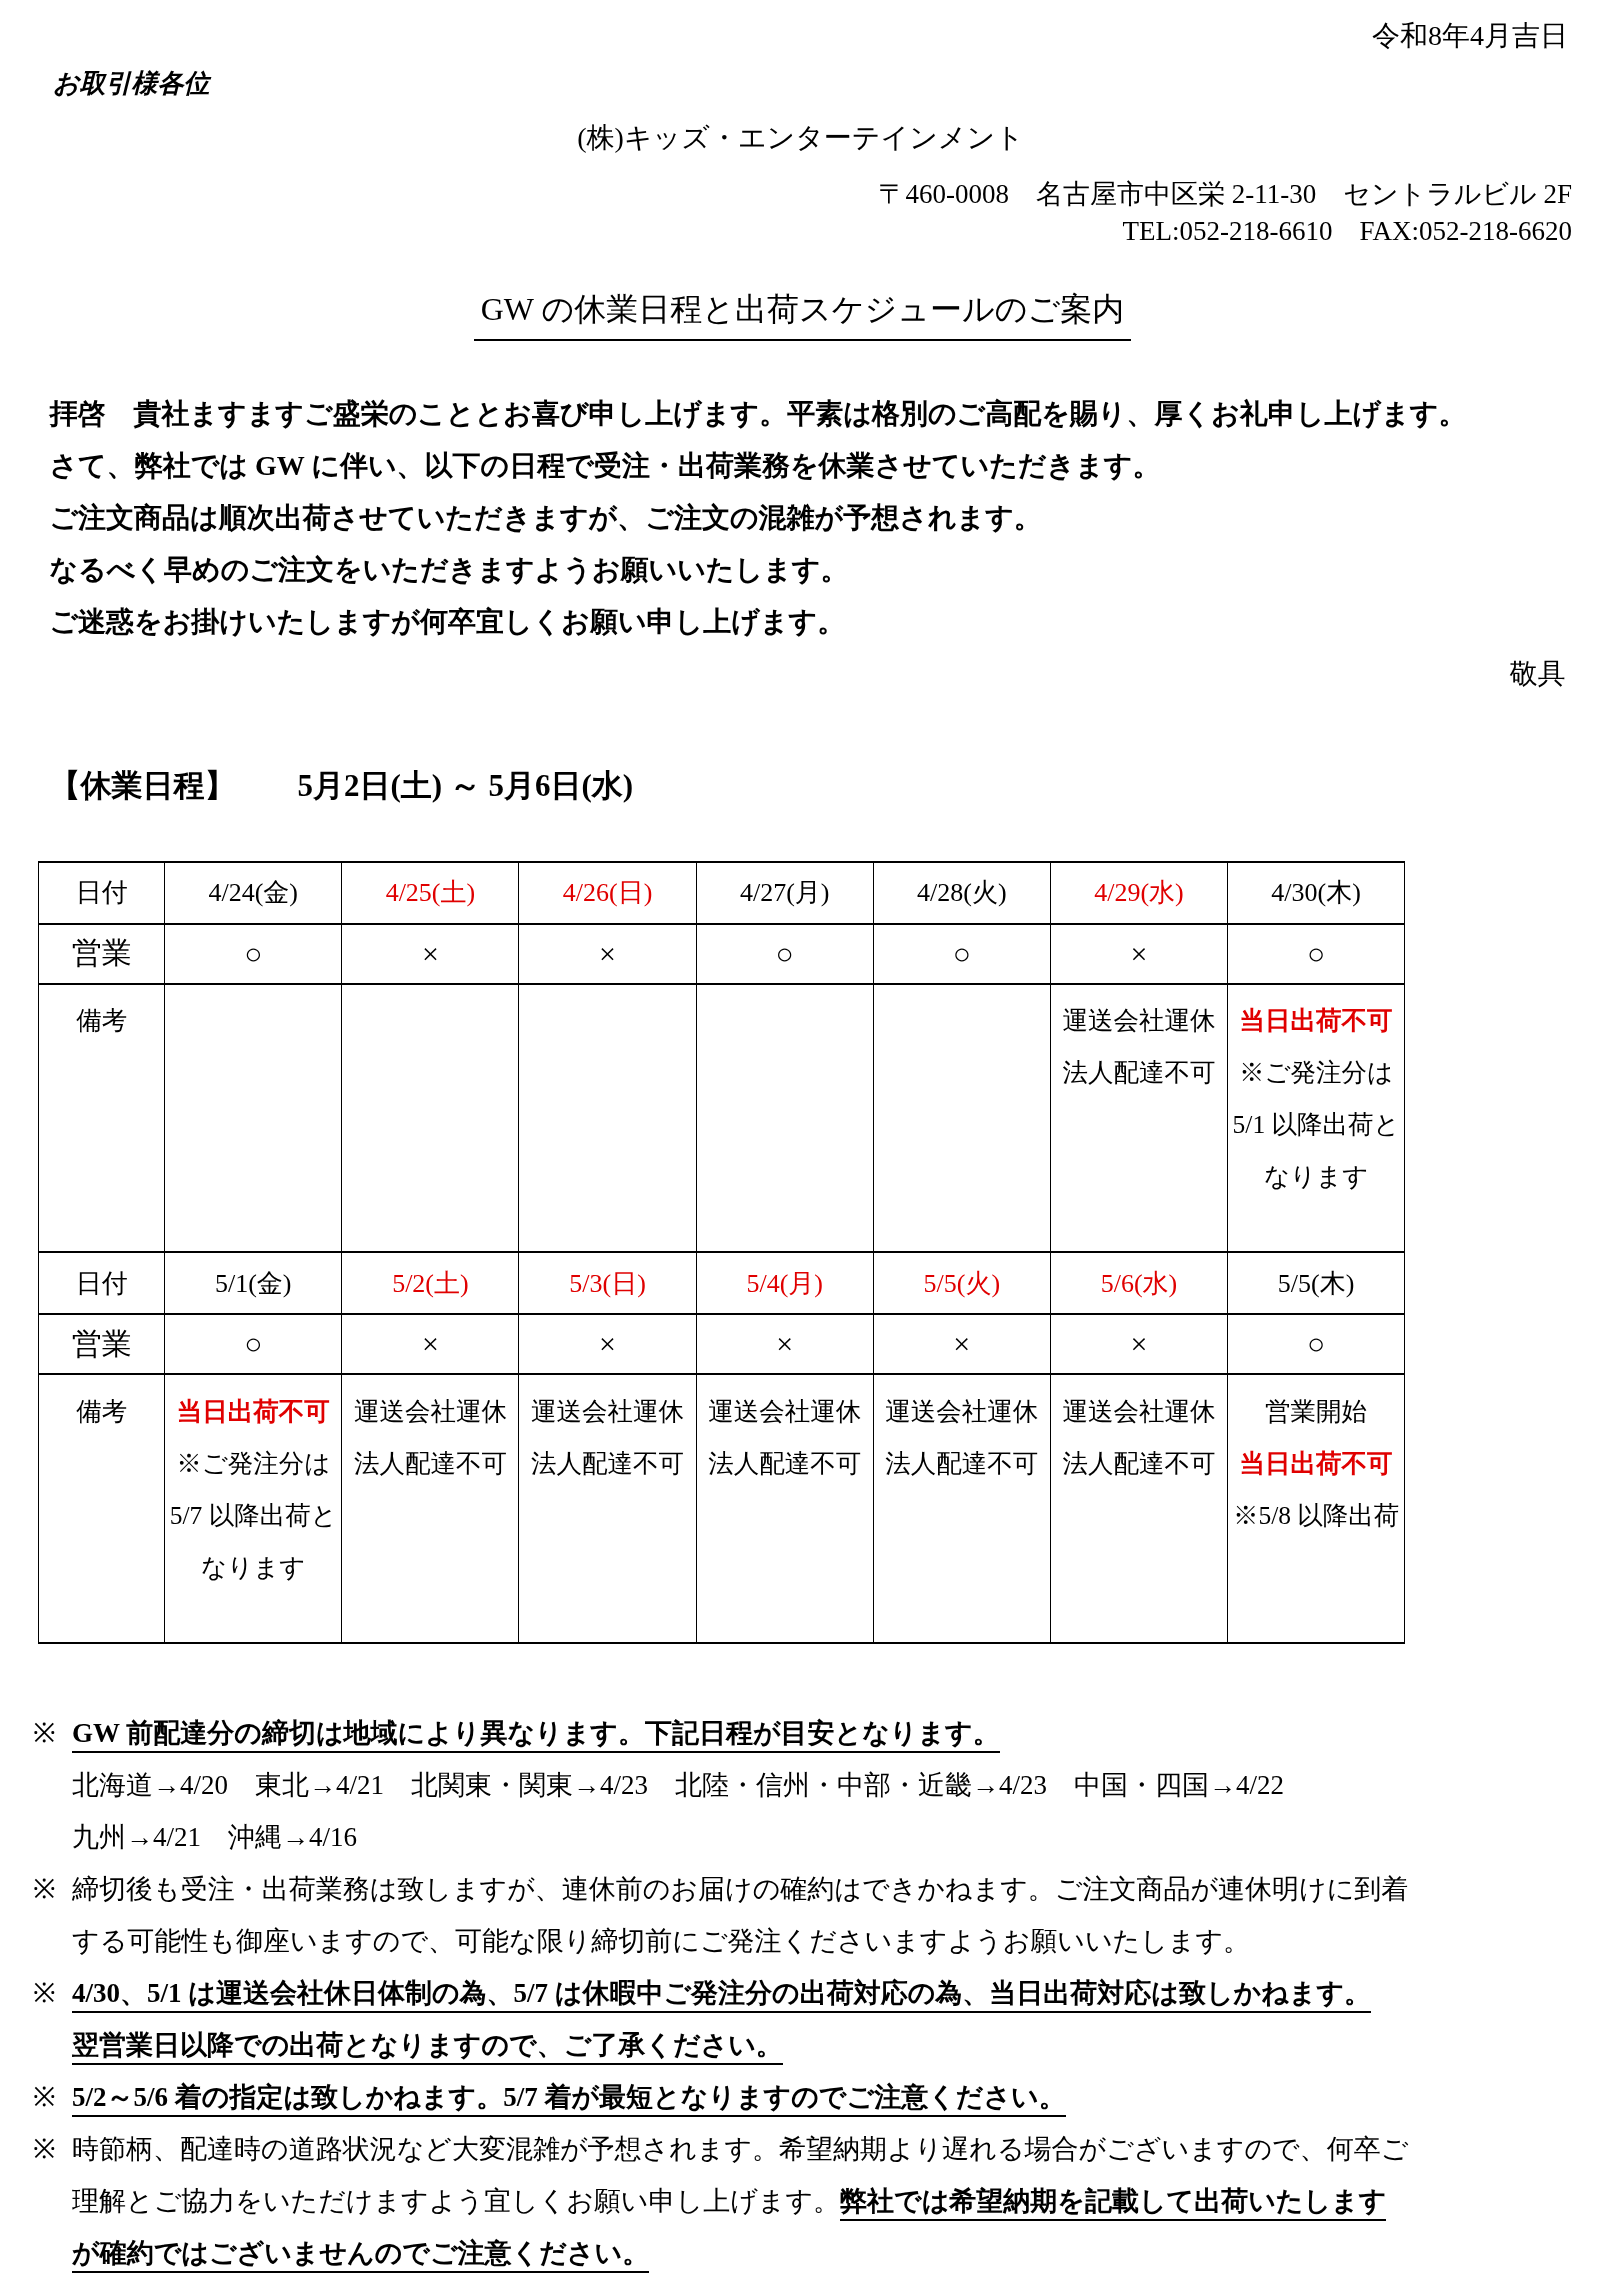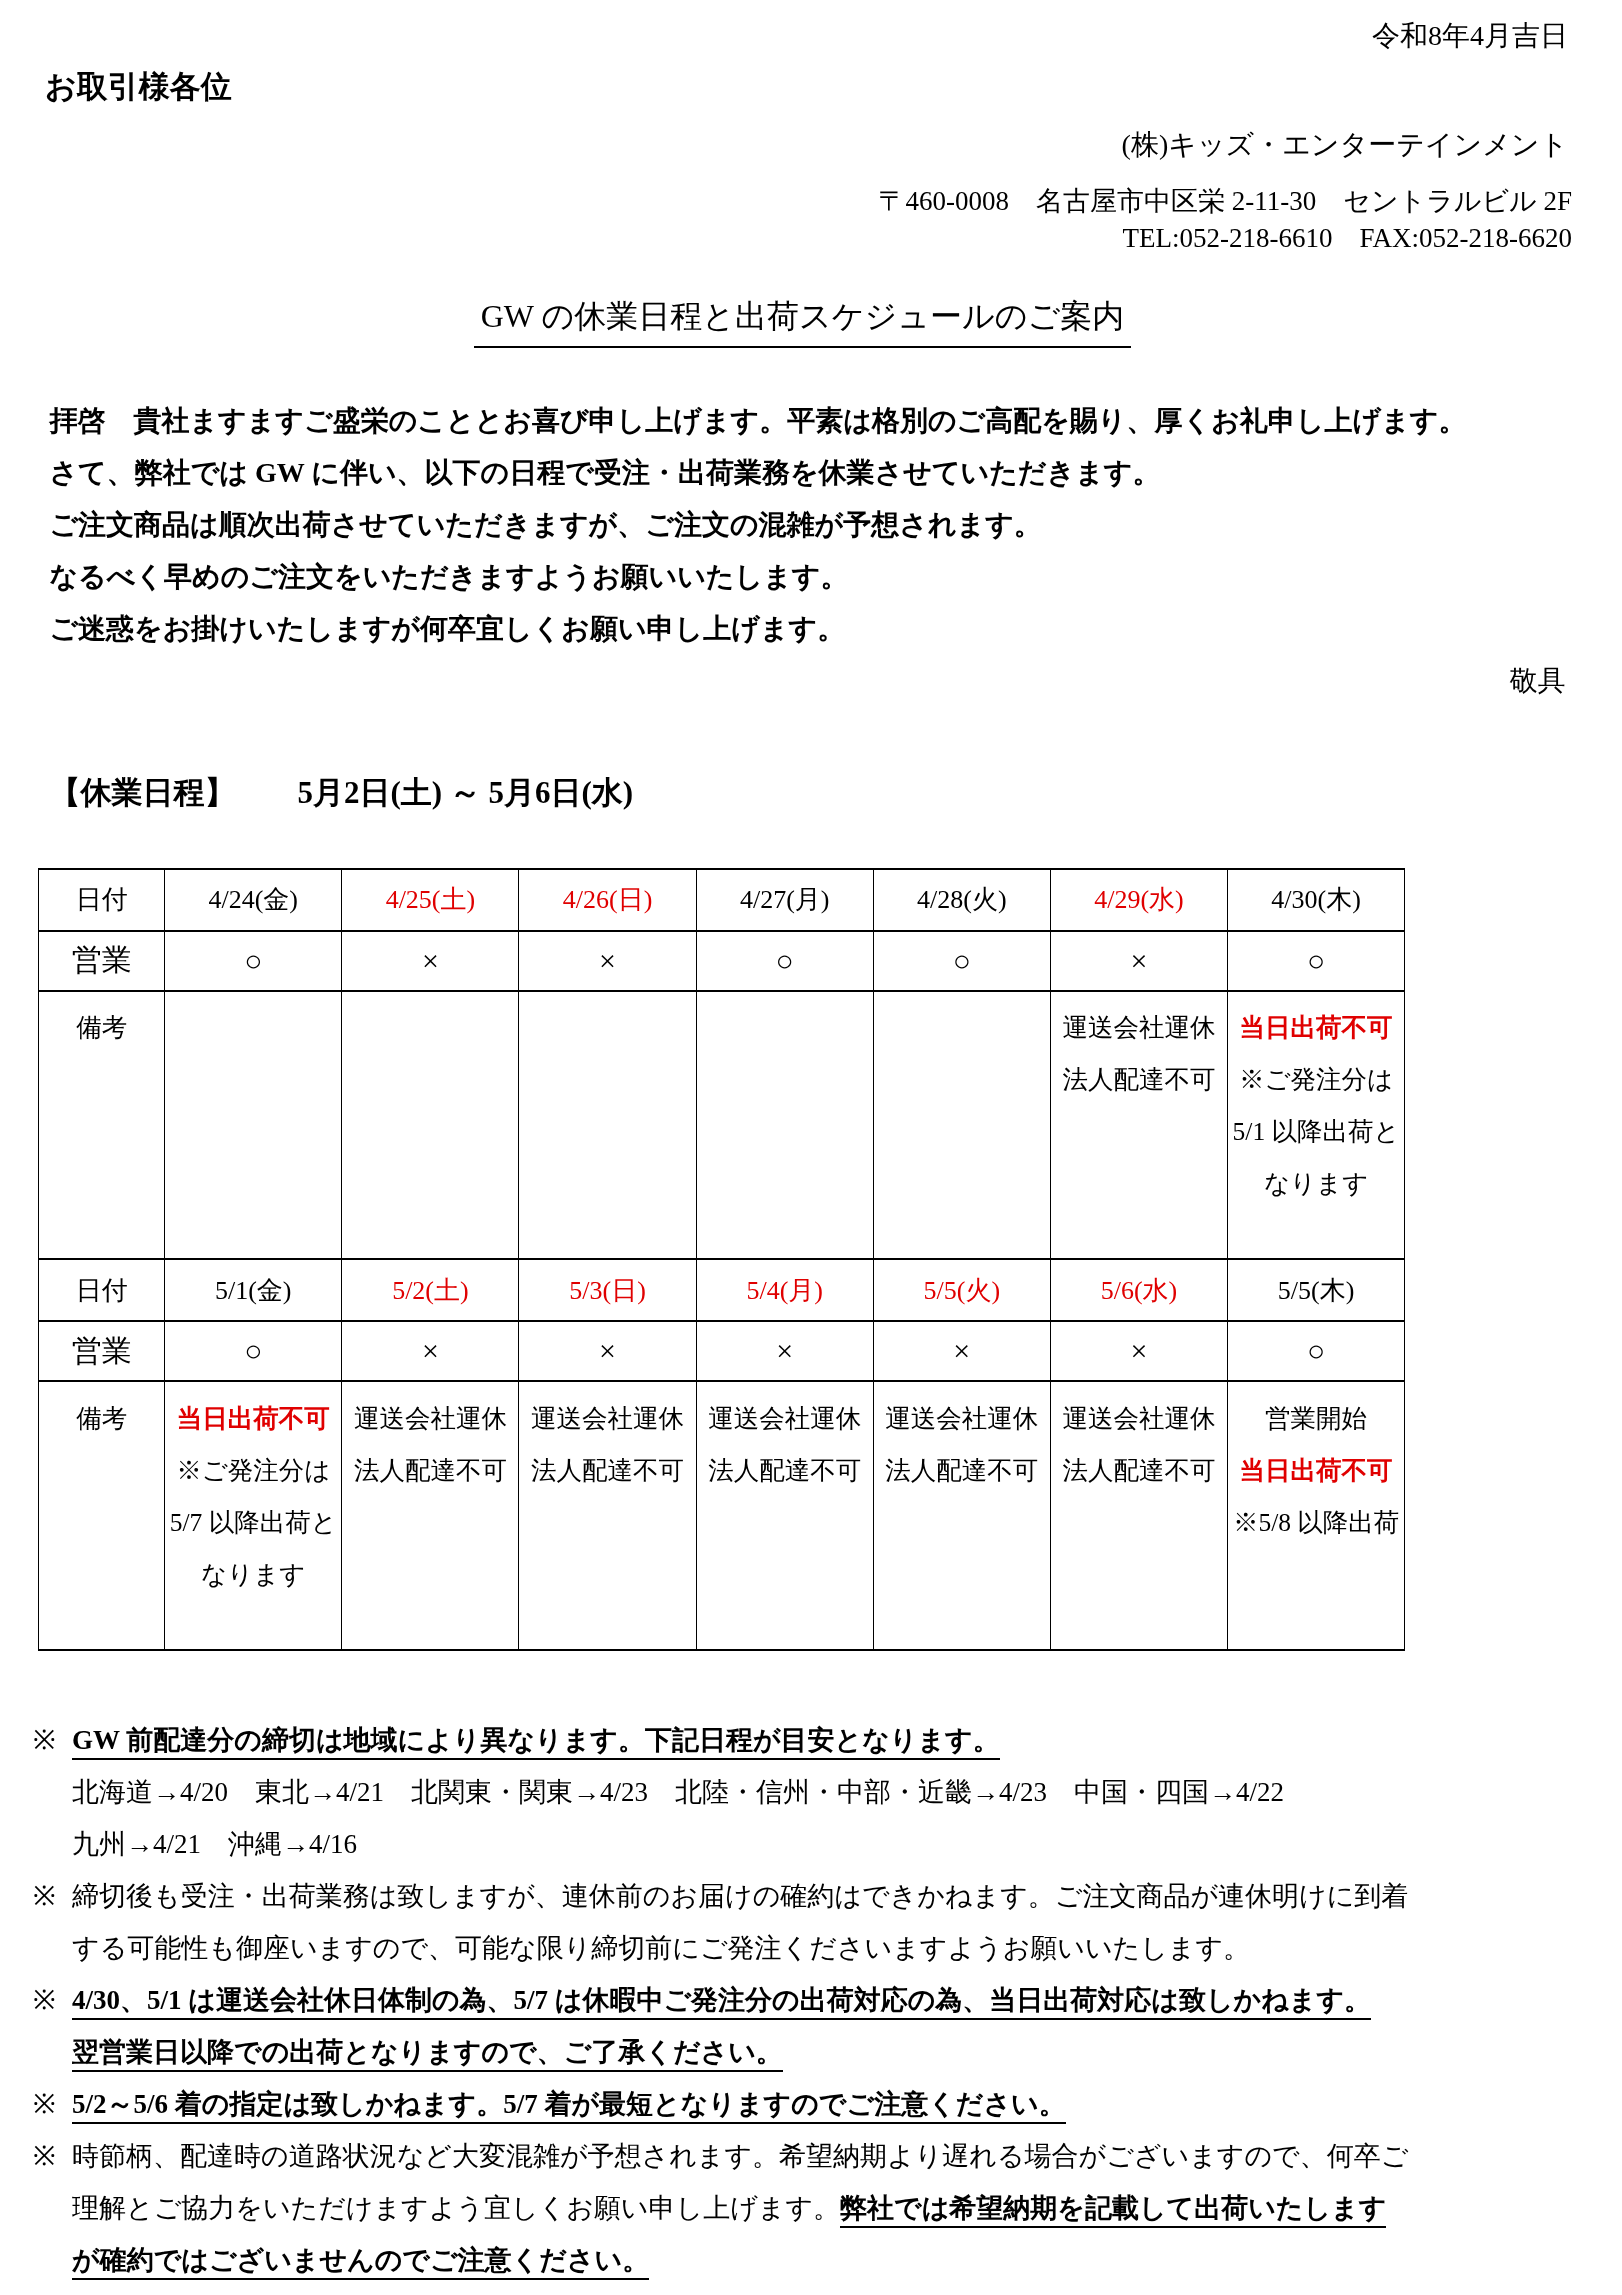--- a/index.html
+++ b/index.html
@@ -9,22 +9,22 @@
     height:2295px;
     box-sizing:border-box;
     padding:17px 51px 0 33px;
     background:#ffffff;
     color:#000;
     font-family:"Liberation Serif","DejaVu Serif",serif;
     font-size:27.5px;
     overflow:hidden;
   }
   .date-line{text-align:right;font-size:28px;padding-right:3.9px;}
-  .recipient{font-size:31px;font-weight:bold;margin-top:10.5px;margin-left:12px;}
-  .company{text-align:right;font-size:28px;margin-top:18.3px;padding-right:3.9px;}
+  .recipient{font-size:26px;font-weight:bold;margin-top:10.5px;margin-left:20px;font-style:italic;}
+  .company{text-align:center;font-size:28px;margin-top:18.3px;padding-right:3.9px;}
   .addr{text-align:right;font-size:27px;line-height:37px;}
   .addr.first{margin-top:19.6px;}
   .title-wrap{text-align:center;margin-top:38px;text-decoration:underline;}
   .doc-title{
     font-size:32px;
     border-bottom:2.6px solid #000;
     padding:0 6.5px 6.5px 6.5px;
     display:inline-block;
   }
   .body-text{margin-top:47px;margin-left:16.4px;line-height:52px;font-size:28px;font-weight:bold;}

